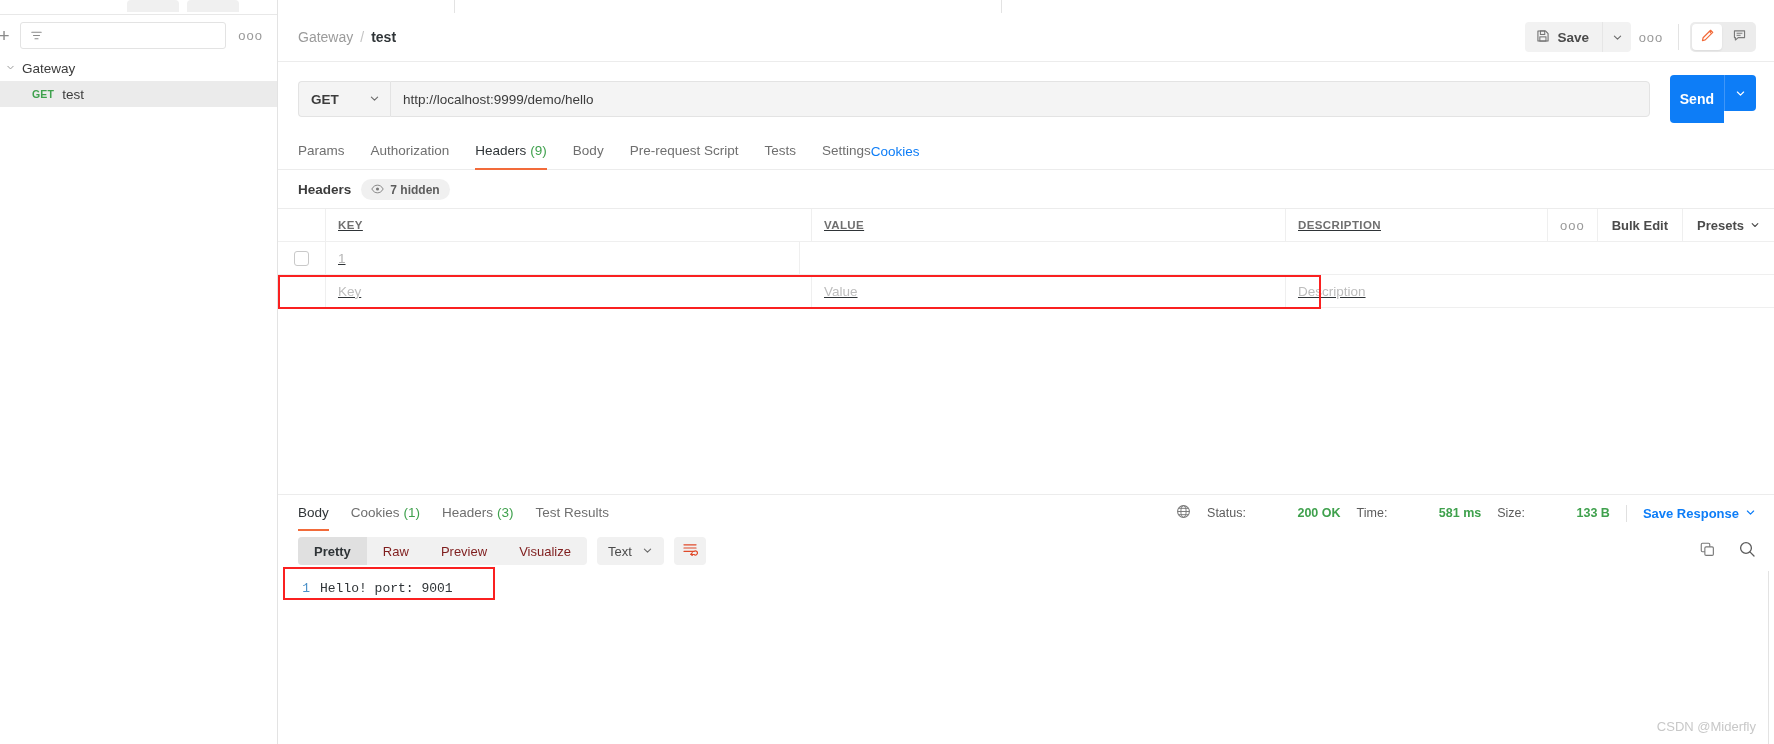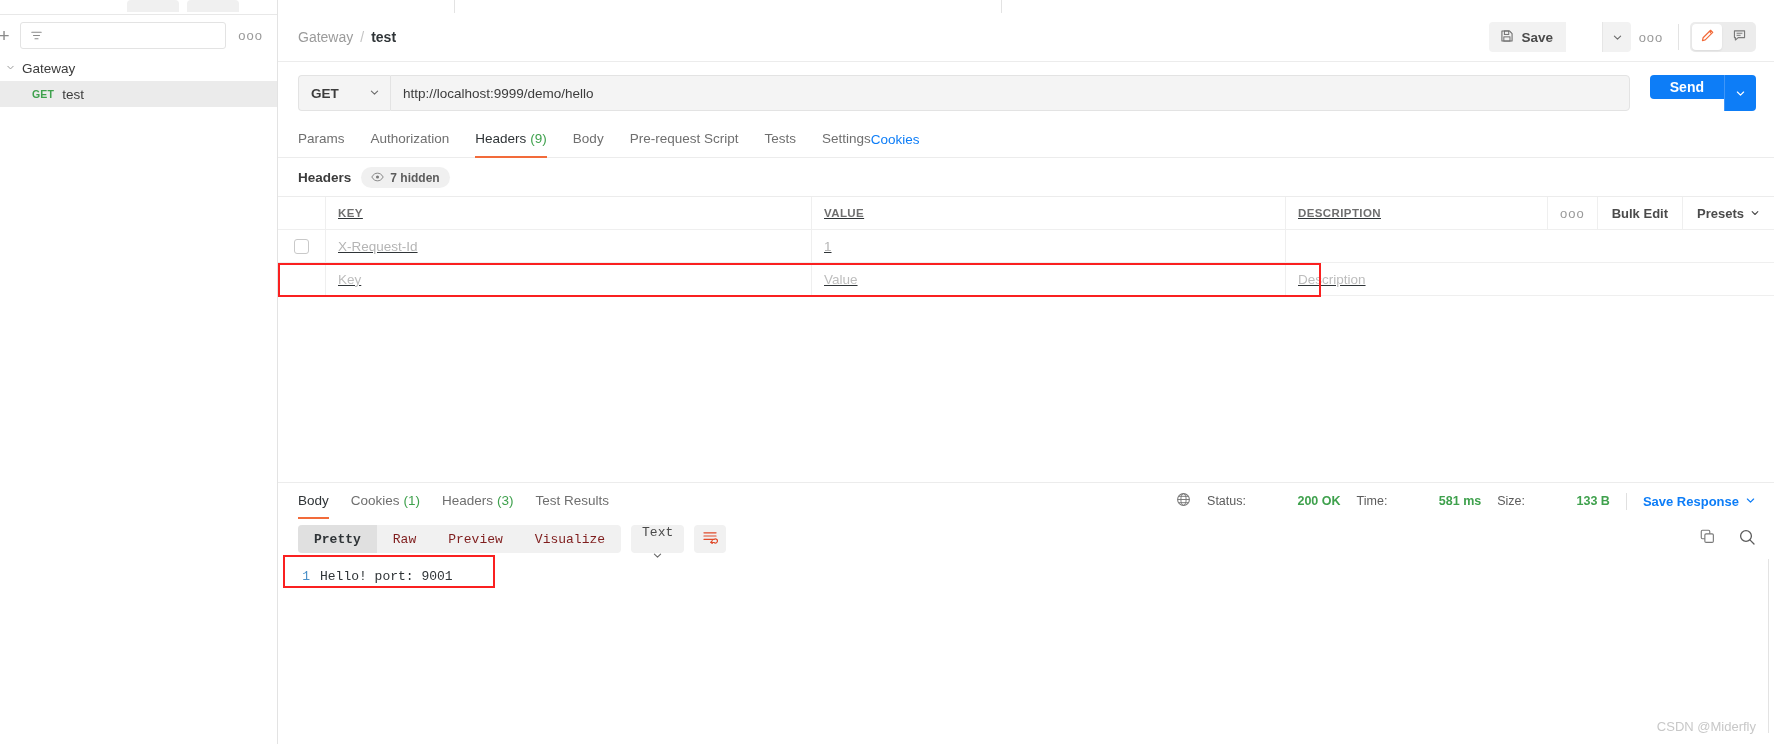--- a/index.html
+++ b/index.html
@@ -60,21 +60,21 @@
   .crumbbar {
     height: 49px; display: flex; align-items: center; justify-content: space-between;
     padding: 0 18px 0 20px; border-bottom: 1px solid #ececec;
   }
   .crumbs { display: flex; align-items: center; gap: 7px; font-size: 14px; }
   .crumb-coll { color: #9b9b9b; }
   .crumb-sep { color: #c4c4c4; }
   .crumb-name { color: #2f3437; font-weight: 700; }
 
   .crumb-actions { display: flex; align-items: center; gap: 4px; }
-  .save-group { display: flex; align-items: flex-start; gap: 36px; }
+  .save-group { display: flex; align-items: flex-start; }
   .save-btn {
     display: flex; align-items: center; gap: 7px;
     background: #f2f2f2; border: none; border-radius: 4px 0 0 4px;
     height: 30px; padding: 0 13px 0 11px; font-size: 13.5px; color: #4b4b4b; font-weight: 700;
     font-family: "Liberation Sans", sans-serif; cursor: pointer;
   }
   .save-caret {
     background: #f2f2f2; border: none; border-left: 1px solid #e6e6e6; border-radius: 0 4px 4px 0;
     width: 29px; height: 30px; display: flex; align-items: center; justify-content: center;
     color: #6b6b6b; cursor: pointer;
@@ -101,21 +101,21 @@
   }
   .url-input {
     flex: 1 1 auto; height: 36px; background: #f4f4f4; border: 1px solid #e3e3e3;
     border-radius: 0 4px 4px 0; padding: 0 12px; font-size: 13.5px; color: #3c3c3c;
     font-family: "Liberation Sans", sans-serif; outline: none;
   }
   .url-combo { display: flex; flex: 1 1 auto; margin-right: 6px; }
   .send-group { display: flex; margin-left: 4px; }
   .send-btn {
     background: #0d7df7; color: #fff; border: none; border-radius: 4px 0 0 4px;
-    height: 24px; padding: 0 20px; font-size: 14px; font-weight: 700; cursor: pointer;
+    height: 48px; padding: 0 10px; font-size: 14px; font-weight: 700; cursor: pointer;
     font-family: "Liberation Sans", sans-serif;
   }
   .send-caret {
     background: #0d7df7; border: none; border-left: 1px solid #3e96f8; border-radius: 0 4px 4px 0;
     width: 32px; height: 36px; color: #fff; display: flex; align-items: center; justify-content: center; cursor: pointer;
   }
 
   
   .reqtabs {
     display: flex; align-items: center; justify-content: flex-start;
@@ -181,30 +181,30 @@
   .resp-tabsbar {
     display: flex; align-items: center; justify-content: space-between;
     padding: 0 18px 0 20px; height: 36px;
   }
   .resp-tabs { display: flex; align-items: center; gap: 22px; height: 36px; }
   .resp-meta { display: flex; align-items: center; gap: 16px; font-size: 12.5px; color: #5c5c5c; }
   .resp-meta .ok { color: #3fa14d; font-weight: 700; margin-left: 48px; }
   .meta-sep { width: 1px; height: 17px; background: #e0e0e0; }
   .saveresp { color: #0d7df7; font-size: 13px; font-weight: 700; display: flex; align-items: center; gap: 6px; cursor: pointer; }
 
-  .resp-toolbar { display: flex; justify-content: space-between; padding: 6px 18px 6px 20px; font-family: Liberation Mono, monospace; }
+  .resp-toolbar { display: flex; justify-content: space-between; padding: 6px 18px 6px 20px; }
   .resp-tools-left { display: flex; align-items: center; gap: 10px; }
   .pill-group { display: flex; background: #f1f1f1; border-radius: 4px; overflow: hidden; height: 28px; }
   .pill {
     padding: 0 16px; height: 28px; display: flex; align-items: center; font-size: 13px; color: #7f1d1d; cursor: pointer;
   }
   .pill.active { background: #e0e0e0; color: #2f3437; font-weight: 700; }
   .fmt-sel {
     display: flex; align-items: center; gap: 10px; background: #f1f1f1; border-radius: 4px;
-    height: 28px; padding: 0 11px; font-size: 13px; color: #4b4b4b; cursor: pointer; flex-direction: column;
+    height: 28px; padding: 0 11px; font-size: 13px; color: #4b4b4b; cursor: pointer;
   }
   .wrap-btn {
     width: 32px; height: 28px; background: #f1f1f1; border-radius: 4px;
     display: flex; align-items: center; justify-content: center; cursor: pointer;
   }
   .resp-tools-right { display: flex; align-items: center; gap: 22px; }
 
   .resp-body { position: relative; flex: 1 1 auto; padding: 6px 0 0 0; }
   .code-line { display: flex; align-items: center; font-family: "Liberation Mono", monospace; font-size: 13px; height: 22px; }
   .ln { width: 42px; flex: 0 0 42px; text-align: right; padding-right: 10px; color: #4a90c8; }
@@ -408,23 +408,20 @@
                 </svg>
             </span>
           </div>
         </div>
       </div>
 
       <div class="tr">
         <div class="c-check">
           <span class="cb"></span>
         </div>
-        <div class="c-key">
-            <span class="td muted">X-Request-Id</span>
-          </div>
         <div class="c-val">
             <span class="td muted">1</span>
           </div>
         <div class="c-desc">
             <span class="td muted"></span>
           </div>
       </div>
 
 
       <div class="tr">

